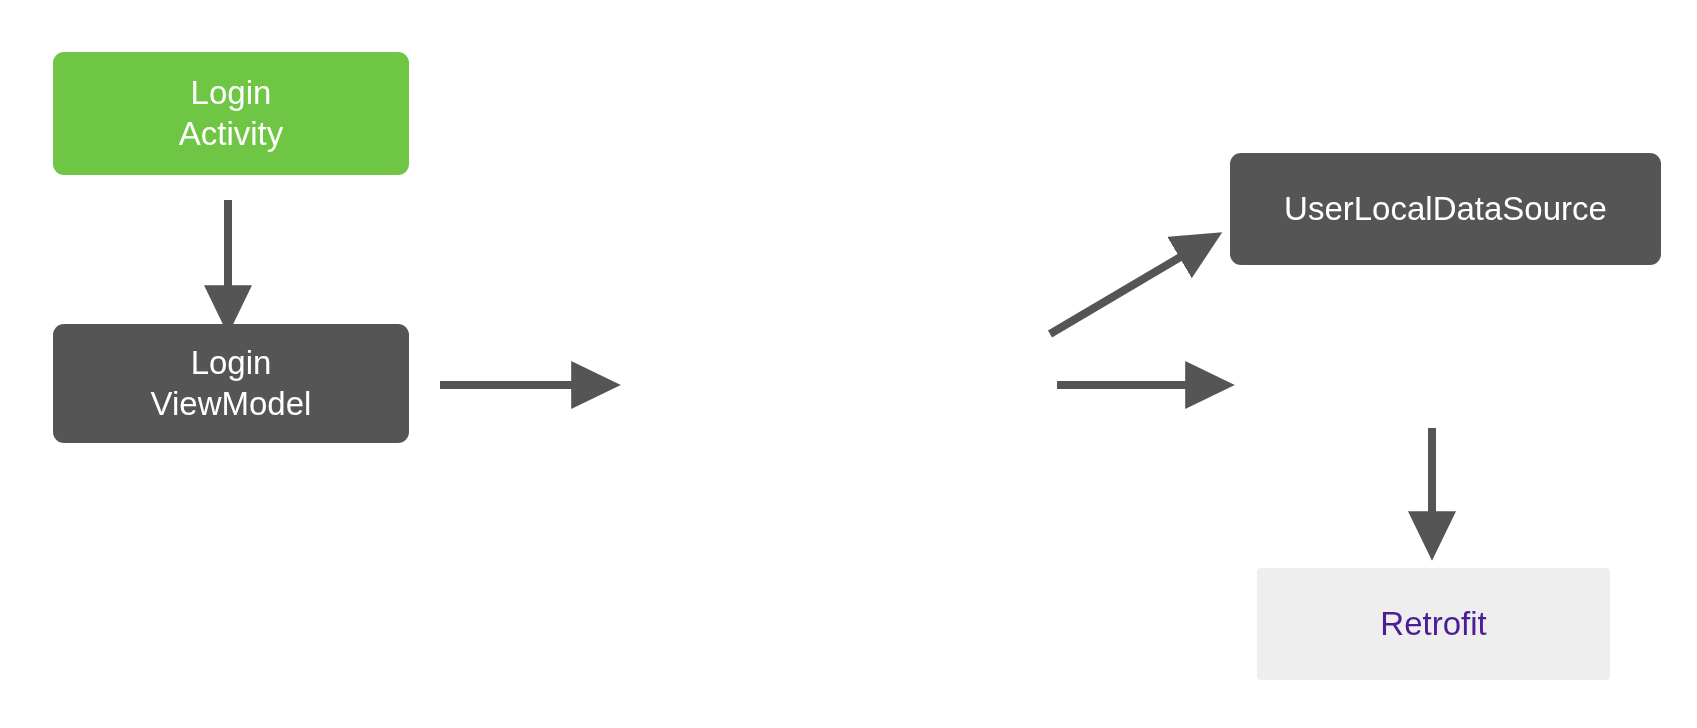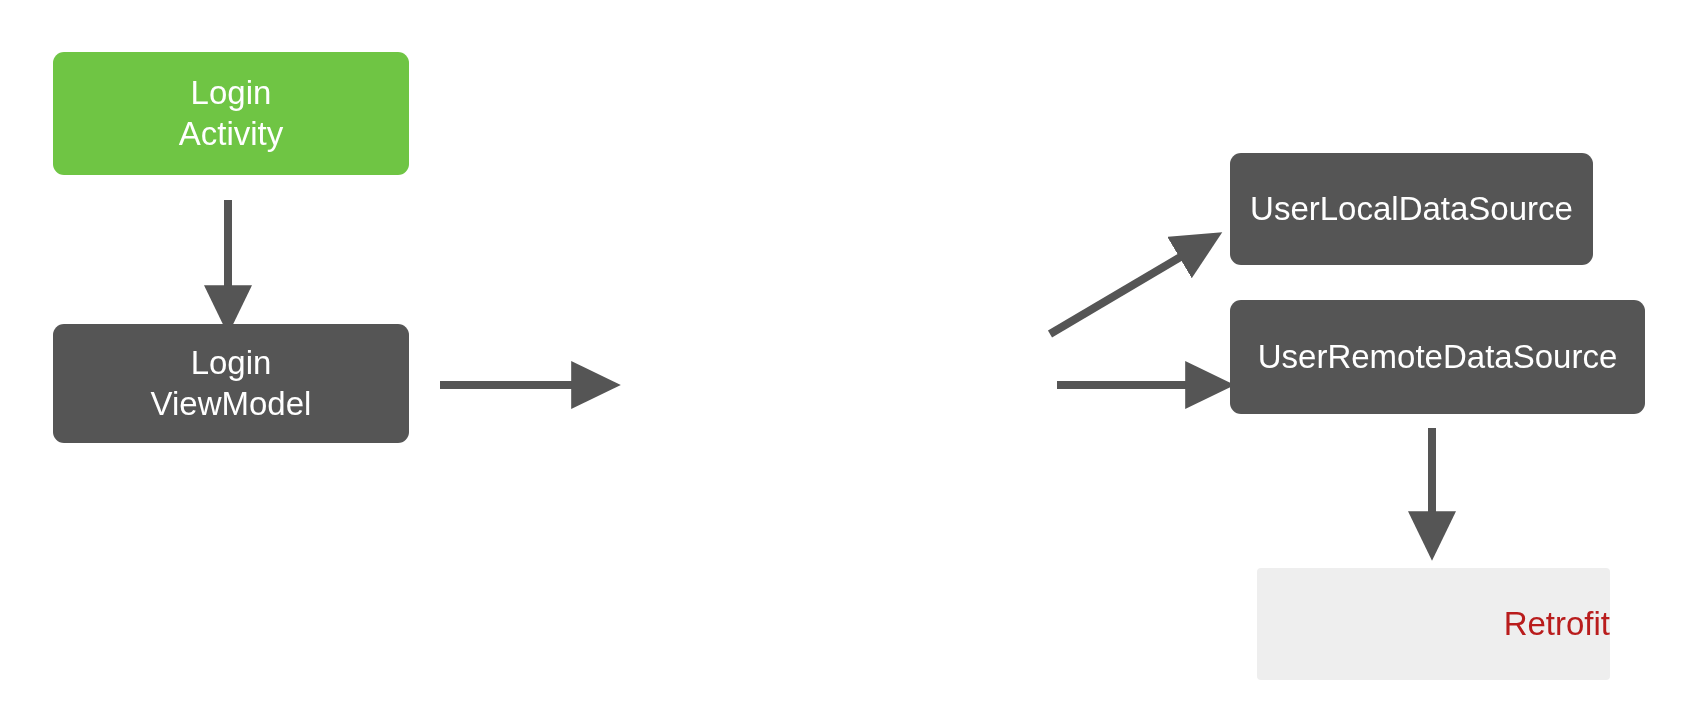--- a/index.html
+++ b/index.html
@@ -34,23 +34,22 @@
     color: #ffffff;
     border-radius: 11px;
   }
   .node-green {
     background: #6FC544;
     color: #ffffff;
     border-radius: 11px;
   }
   .node-light {
     background: #EEEEEE;
-    color: #b91c1c;
+    color: #4c1d95;
     border-radius: 4px;
-    justify-content: flex-end;
   }
   .label {
     display: block;
     white-space: pre-line;
   }
   svg.arrows {
     position: absolute;
     left: 0;
     top: 0;
     width: 1697px;
@@ -80,25 +79,22 @@
     <span class="label">Login
 Activity</span>
   </div>
 
   <div class="node node-dark" style="left:53px; top:324px; width:356px; height:119px; font-size:33px;">
     <span class="label">Login
 ViewModel</span>
   </div>
 
 
-  <div class="node node-dark" style="left:1230px; top:153px; width:363px; height:112px; font-size:33px;">
+  <div class="node node-dark" style="left:1230px; top:153px; width:431px; height:112px; font-size:33px;">
     <span class="label">UserLocalDataSource</span>
   </div>
 
-  <div class="node node-dark" style="left:1230px; top:300px; width:415px; height:114px; font-size:33px;">
-    <span class="label">UserRemoteDataSource</span>
-  </div>
 
   <div class="node node-light" style="left:1257px; top:568px; width:353px; height:112px; font-size:33px;">
     <span class="label">Retrofit</span>
   </div>
 
 </div>
 
 </body></html>

